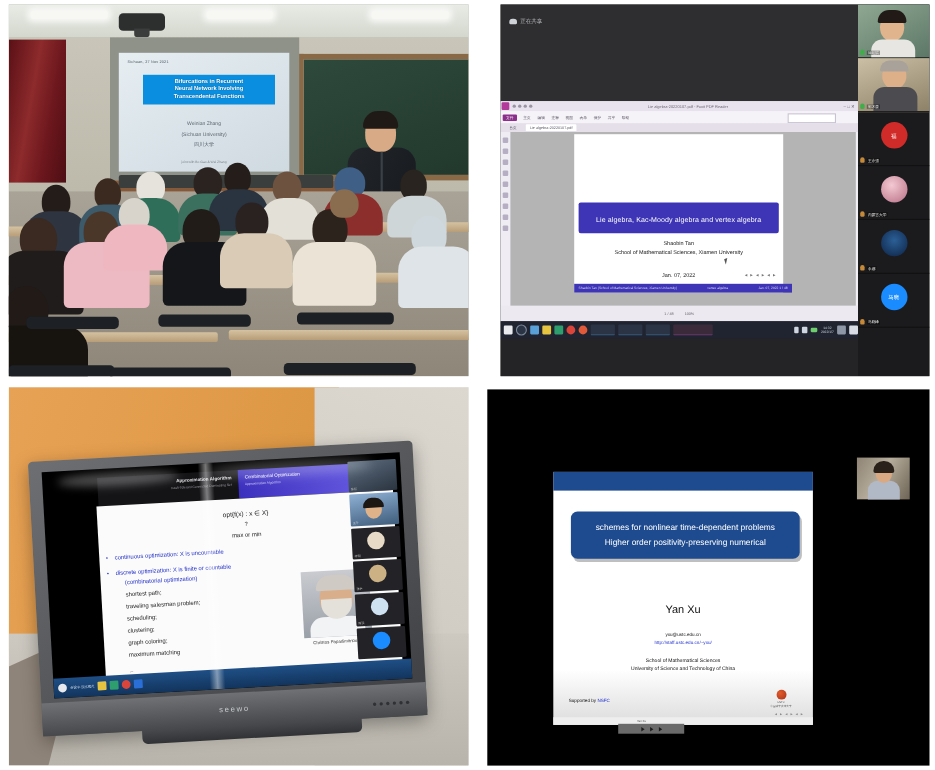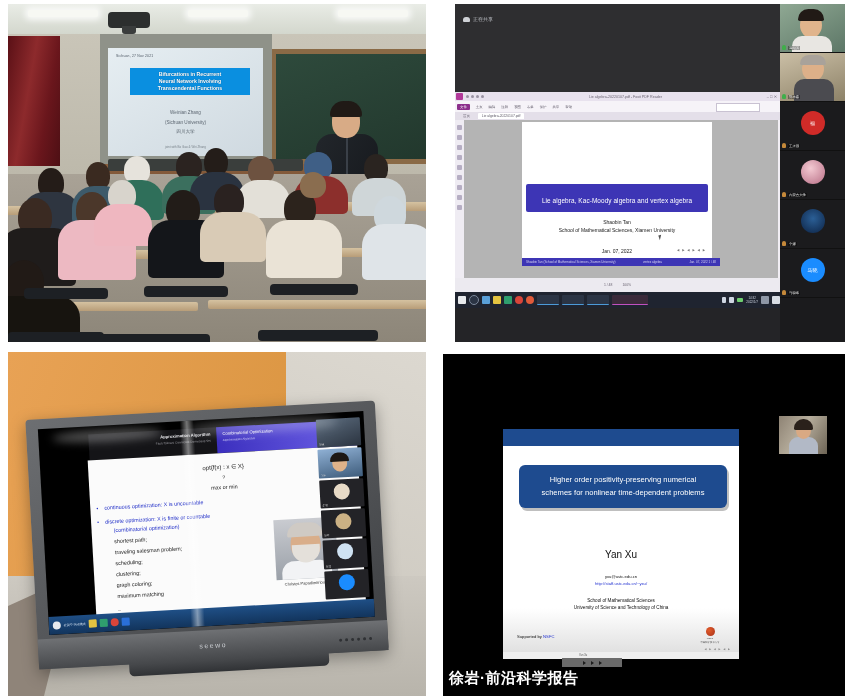--- a/index.html
+++ b/index.html
@@ -568,22 +568,22 @@
             <i></i>
           </span>
       </div>
     </div>
   </div>
 
   <div class="photo" id="br">
     <div class="brSlide">
       <div class="brTop"></div>
       <div class="brTitle">
+        <span>schemes for nonlinear time-dependent problems</span>
         <span>Higher order positivity-preserving numerical</span>
-        <span>schemes for nonlinear time-dependent problems</span>
       </div>
       <div class="brName">Yan Xu</div>
       <div class="brMail">
         <div>yxu@ustc.edu.cn</div>
         <a href="#">http://staff.ustc.edu.cn/~yxu/</a>
       </div>
       <div class="brSchool">
         <div>School of Mathematical Sciences</div>
         <div>University of Science and Technology of China</div>
       </div>
@@ -606,16 +606,15 @@
       </div>
     </div>
 
     <div class="brSelf">
       <div class="bs-bg"></div>
       <div class="bs-body"></div>
       <div class="bs-head"></div>
       <div class="bs-hair"></div>
     </div>
 
-    <div class="brCap">徐岩·前沿科学报告</div>
   </div>
 
 </div>
 
 </body></html>

